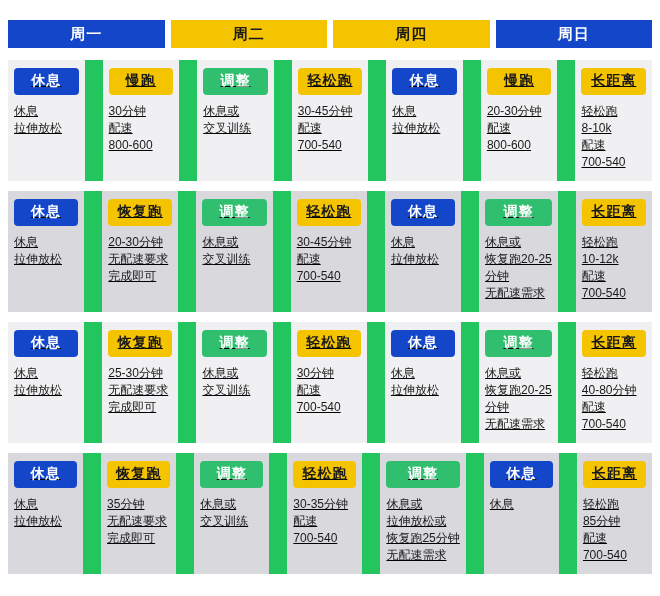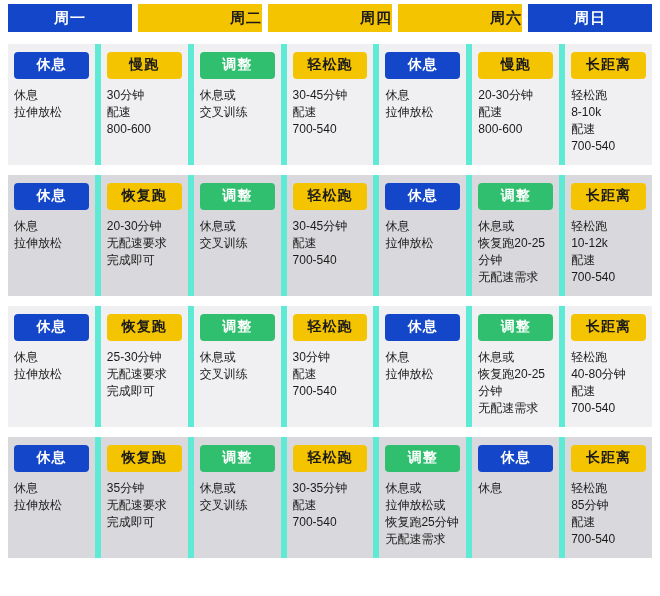--- a/index.html
+++ b/index.html
@@ -10,47 +10,48 @@
   body {
     width: 660px;
     height: 596px;
     font-family: "Liberation Sans", sans-serif;
     overflow: hidden;
   }
   .sheet {
     width: 660px;
     height: 520px;
     box-sizing: border-box;
-    padding: 4px 8px 4px 8px;
+    padding: 20px 8px 4px 8px;
     background: #ffffff;
   }
   .header-row {
     display: flex;
     gap: 6px;
     margin-bottom: 12px;
   }
   .header-cell {
     flex: 1 1 0;
     height: 28px;
     line-height: 28px;
     text-align: center;
     font-size: 15px;
     font-weight: bold;
     color: #ffffff;
     letter-spacing: 1px;
   }
   .hdr-blue { background: #1346c8; }
-  .hdr-yellow { background: #f5c400; color: #1a1a1a; text-align: right; }
+  .hdr-yellow { background: #f5c400; color: #1a1a1a; }
 
   .week {
     display: flex;
-    gap: 6px;
+    gap: 18px;
     margin-bottom: 10px;
-    background: #5eead4;
+    background: #22c55e;
     border-radius: 2px;
+    text-decoration: underline;
   }
   .day {
     flex: 1 1 0;
     box-sizing: border-box;
     padding: 8px 6px 10px 6px;
     min-height: 120px;
   }
   .day.shaded { background: #d9d9dd; }
   .day.plain { background: #f0f0f2; }
 
@@ -79,21 +80,20 @@
   .lines div { white-space: nowrap; }
 </style>
 </head>
 <body>
 
 <div class="sheet">
   <div class="header-row">
       <div class="header-cell hdr-blue">周一</div>
       <div class="header-cell hdr-yellow">周二</div>
       <div class="header-cell hdr-yellow">周四</div>
-      <div class="header-cell hdr-yellow">周六</div>
       <div class="header-cell hdr-blue">周日</div>
     </div>
   <div id="weeks-container">
       <div class="week">
         <div class="day plain">
           <span class="tag tag-blue">休息</span>
           <div class="lines">
             <div>休息</div>
             <div>拉伸放松</div>
           </div>

